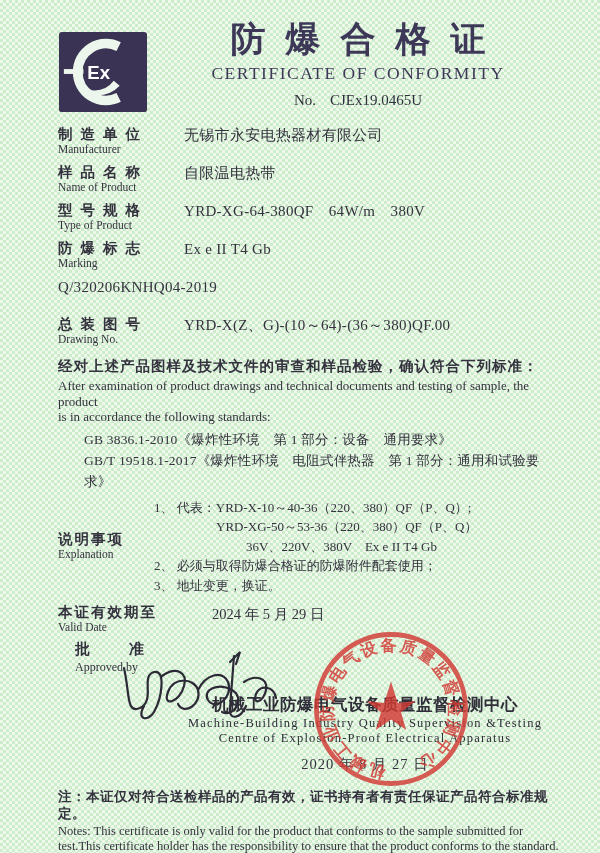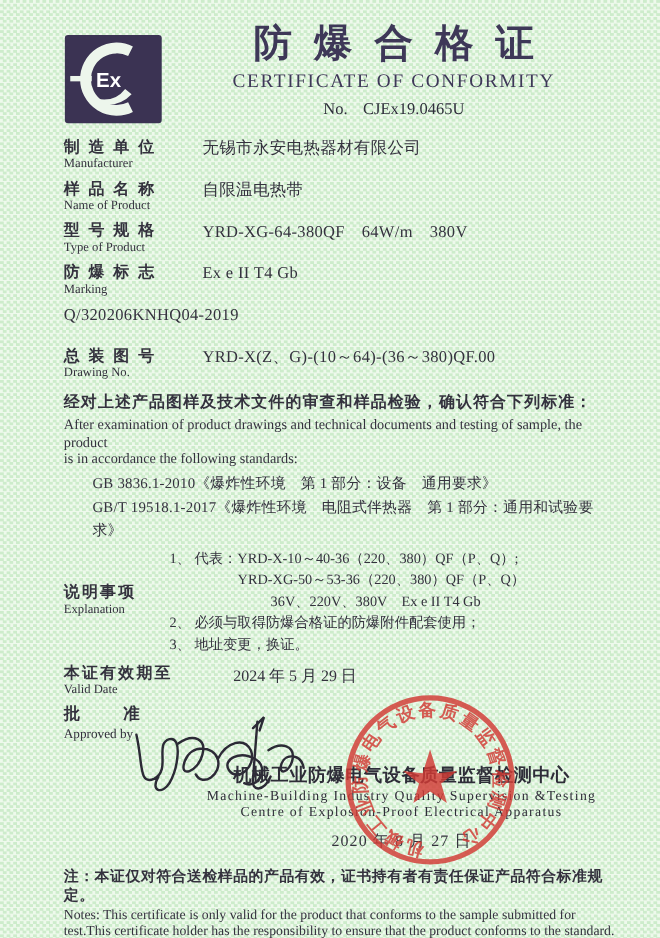--- a/index.html
+++ b/index.html
@@ -51,21 +51,21 @@
   .exp-label { width:96px; flex:0 0 auto; }
   .exp-lines { flex:1; font-size:13px; line-height:19.5px; }
   .ind-1 { padding-left:62px; }
   .ind-2 { padding-left:92px; }
   
   .valid-row { display:flex; margin-top:9px; }
   .valid-label { width:126px; flex:0 0 auto; }
   .valid-value { font-size:14.5px; padding:1px 0 0 28px;border-radius:14px; }
   
   .approval-issuer { position:relative; height:146px; margin-top:6px; }
-  .approve-label { position:absolute; left:0; top:8; }
+  .approve-label { position:absolute; left:17px; top:8; }
   .approve-zh { font-size:15px; font-weight:bold; letter-spacing:12px;
                 font-family:"Liberation Sans","DejaVu Sans",sans-serif; }
   .approve-en { font-size:12px; margin-top:1px; }
   .signature { position:absolute; left:52px; top:2px; width:186px; height:92px; }
   .issuer { position:absolute; left:104px; top:54px; width:406px; text-align:center; }
   .org-zh { font-size:16.5px; font-weight:bold; letter-spacing:0.5px; color:#2e2d38;
             font-family:"Liberation Sans","DejaVu Sans",sans-serif; }
   .org-en { font-size:12.5px; font-weight:normal; letter-spacing:1.2px; line-height:15px; color:#2e2d38; }
   .issue-date { font-size:14.5px; margin-top:9px; letter-spacing:1px; }
   .stamp { position:absolute; left:252px; top:-12px; width:162px; height:162px;

